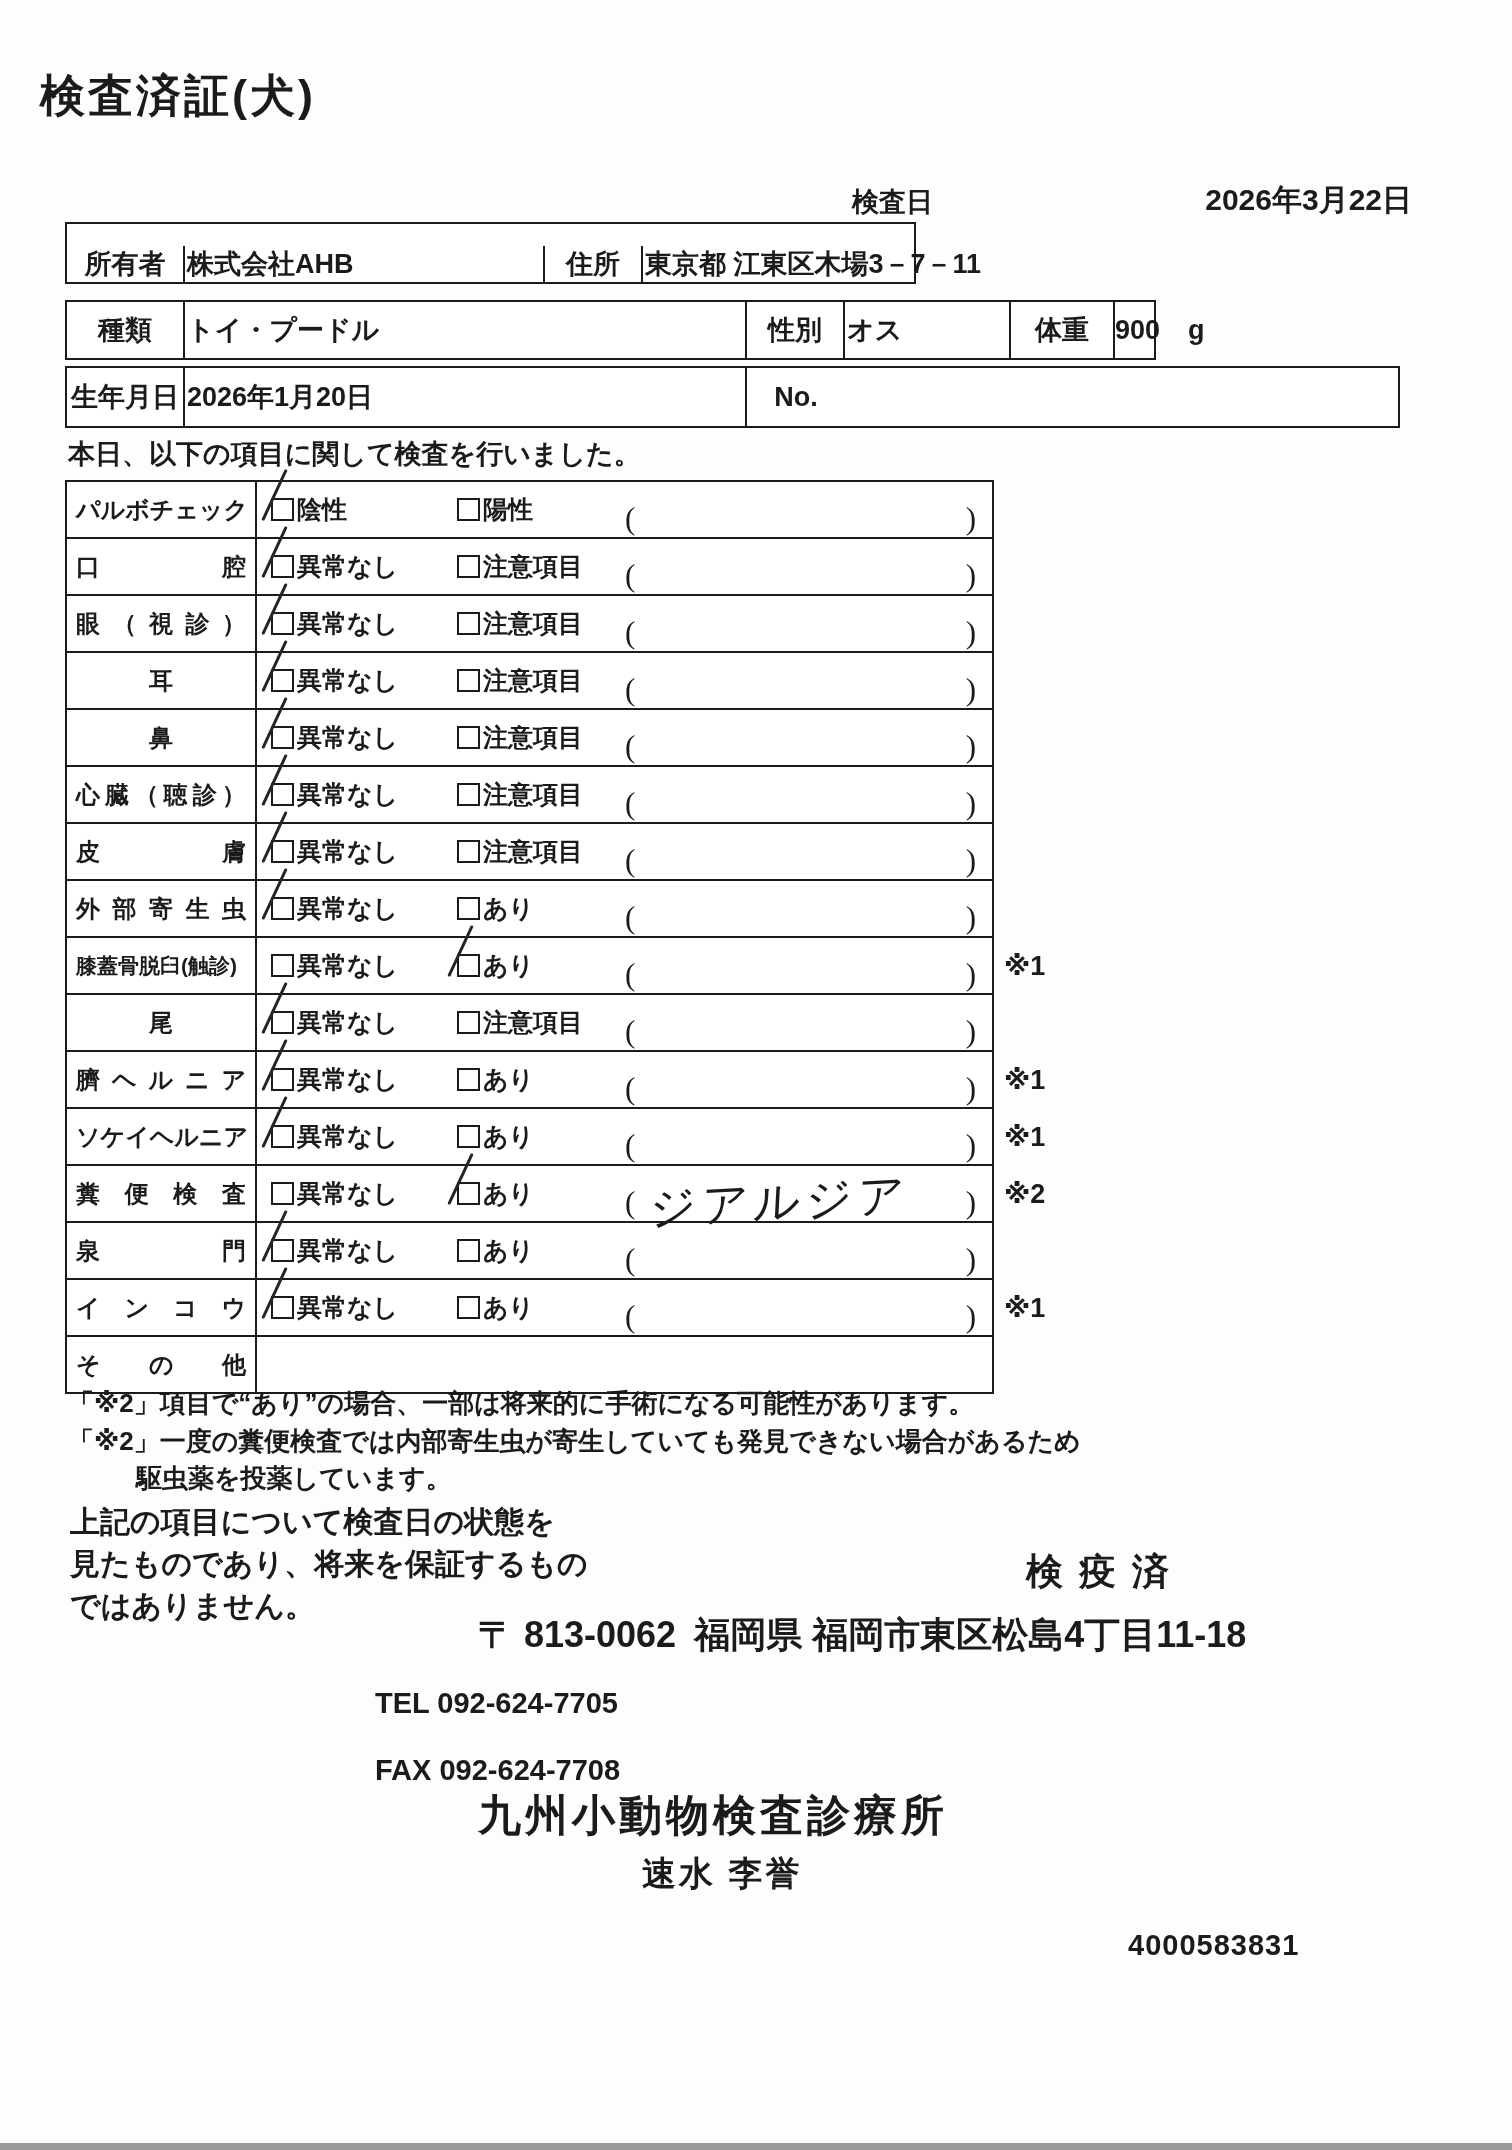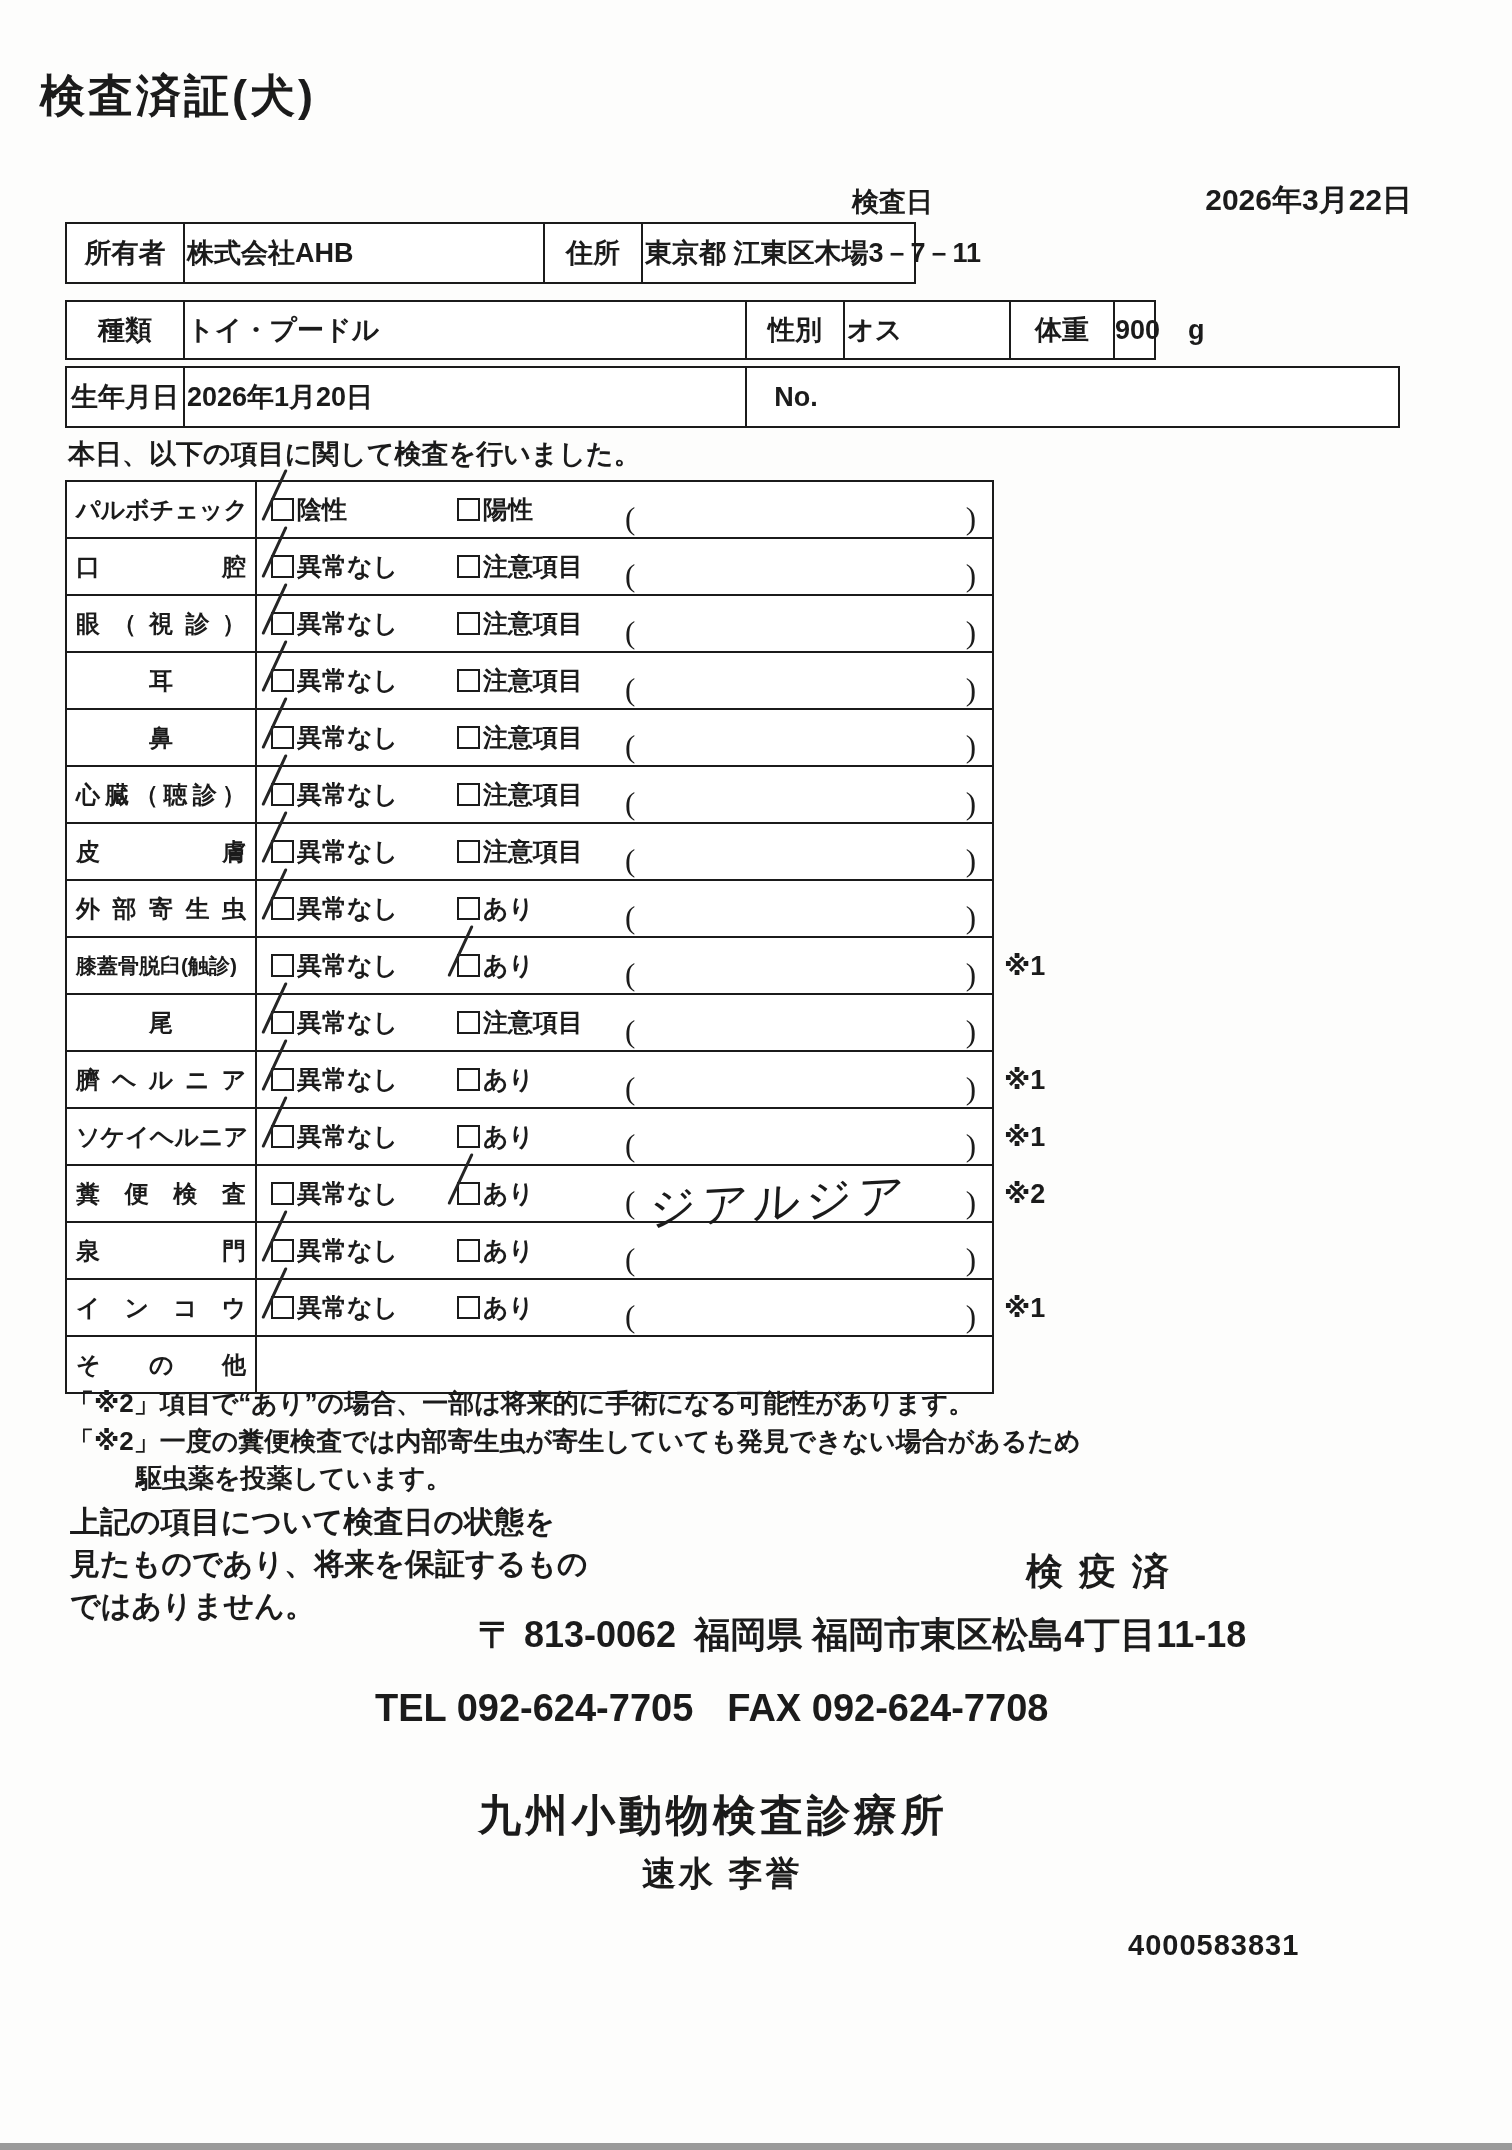--- a/index.html
+++ b/index.html
@@ -9,21 +9,21 @@
   .title{top:66px;left:0;width:100%;text-align:left;font-size:45px;font-weight:700;letter-spacing:3px;padding-left:40px;}
   .insp-label{top:184px;left:852px;font-size:27px;font-weight:600;}
   .insp-date{top:180px;right:100px;font-size:30px;font-weight:600;}
 
   .tbl{border:2.5px solid #1b1b1b;display:flex;box-sizing:border-box;background:#fff;}
   .cell{border-right:2px solid #1b1b1b;display:flex;align-items:center;box-sizing:border-box;
         font-size:27px;font-weight:600;white-space:nowrap;overflow:visible;}
   .cell:last-child{border-right:none;}
   .cell.hd{justify-content:center;}
   .cell.val{padding-left:2px;}
-  .t1{top:222px;left:65px;width:851px;height:62px;}
+  .t1{top:222px;left:65px;width:851px;height:62px;align-items:flex-end;}
   .t2a{top:300px;left:65px;width:1091px;height:60px;}
   .t2b{top:366px;left:65px;width:1335px;height:62px;}
   .w118{width:118px;min-width:118px;}
   .w562{width:562px;min-width:562px;}
   .w98{width:98px;min-width:98px;}
   .w166{width:166px;min-width:166px;}
   .w104{width:104px;min-width:104px;}
   .w360{width:360px;min-width:360px;}
   .grow{flex:1;}
   .weight-val{justify-content:flex-end;padding-right:18px;gap:28px;}
@@ -56,21 +56,21 @@
   .n2{top:1424px;left:68px;}
   .n2b{top:1461px;left:136px;}
 
   .disc{font-size:30px;font-weight:700;white-space:nowrap;}
   .d1{top:1502px;left:70px;}
   .d2{top:1544px;left:70px;}
   .d3{top:1586px;left:70px;}
 
   .stamp{top:1547px;left:1026px;font-size:37px;font-weight:700;letter-spacing:16px;white-space:nowrap;}
   .postal-line{top:1611px;left:478px;display:flex;gap:18px;font-size:36px;font-weight:600;white-space:nowrap;}
-  .tel-line{top:1687px;left:375px;display:flex;gap:34px;font-size:38px;font-weight:600;white-space:nowrap;}
+  .tel-line{top:1687px;left:375px;display:flex;gap:34px;font-size:29px;font-weight:600;white-space:nowrap;flex-direction:column;}
   .clinic{top:1787px;left:478px;font-size:43px;font-weight:600;letter-spacing:4px;white-space:nowrap;}
   .vet{top:1851px;left:642px;font-size:34px;font-weight:600;letter-spacing:3px;white-space:nowrap;}
   .serial{top:1929px;left:1128px;font-size:29px;font-weight:600;letter-spacing:1px;}
   .scan-edge{bottom:0;left:0;width:100%;height:7px;background:#9a9a9a;}
 </style>
 </head>
 <body>
 
 <div class="page">
 

